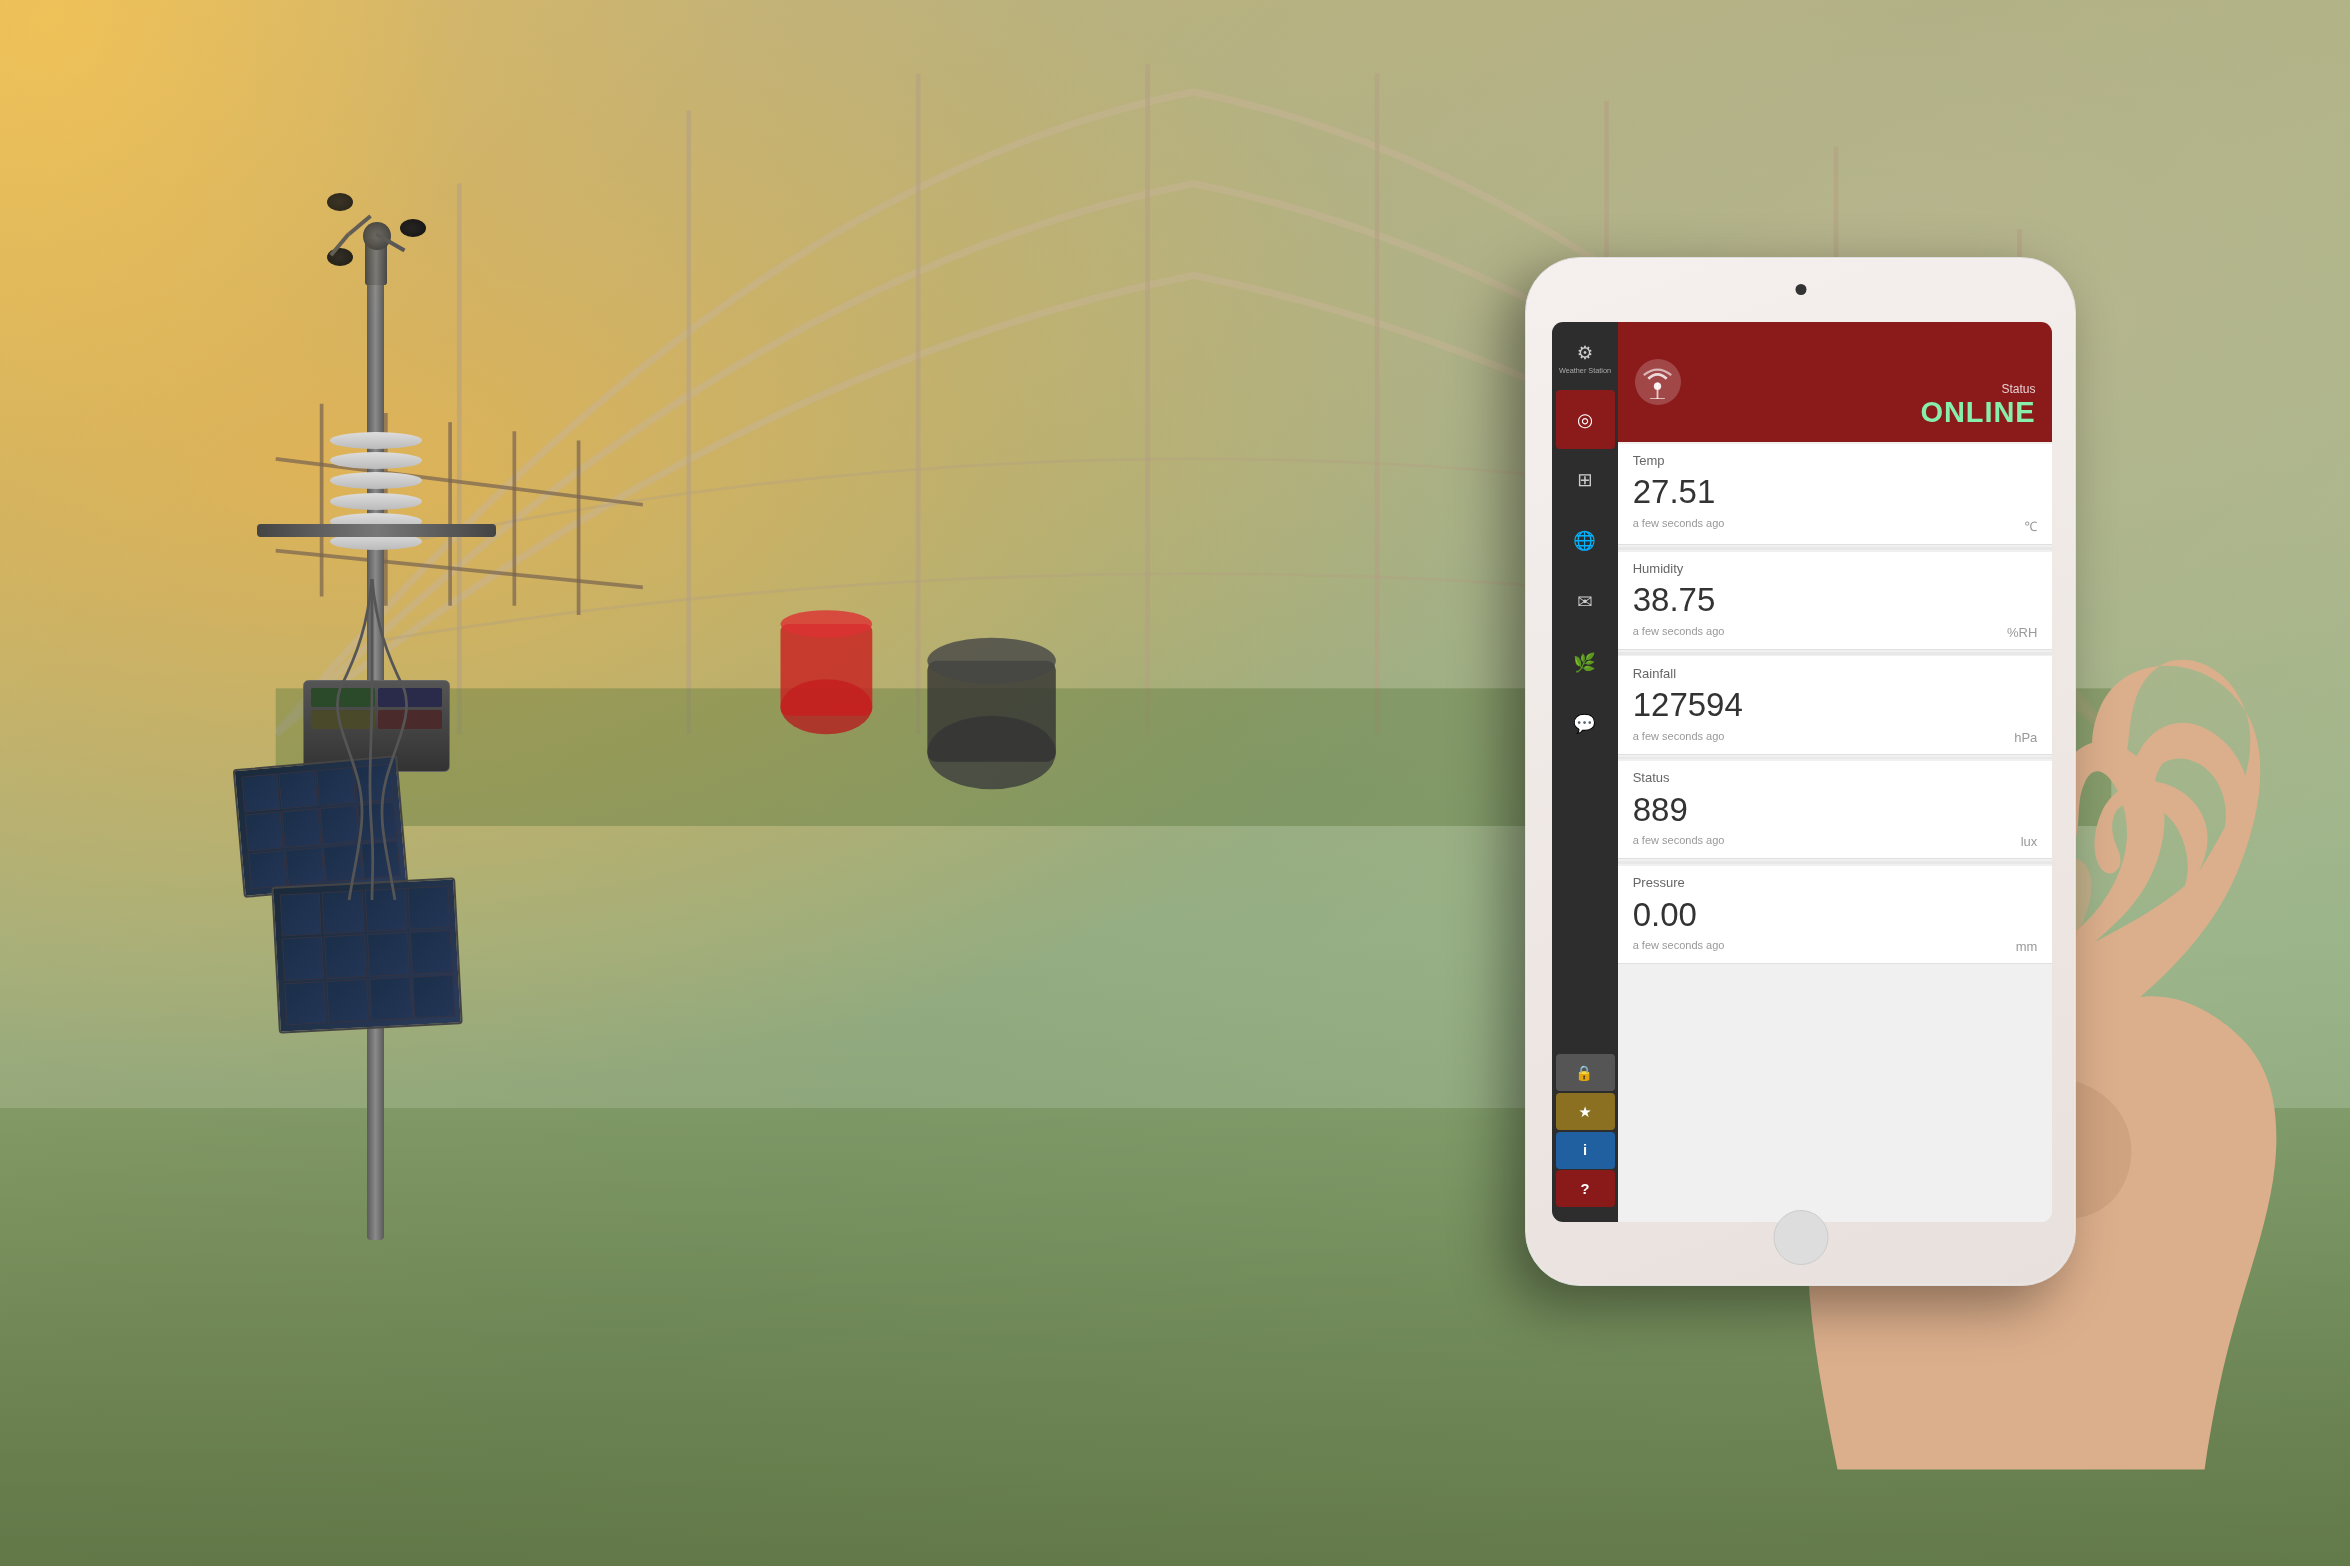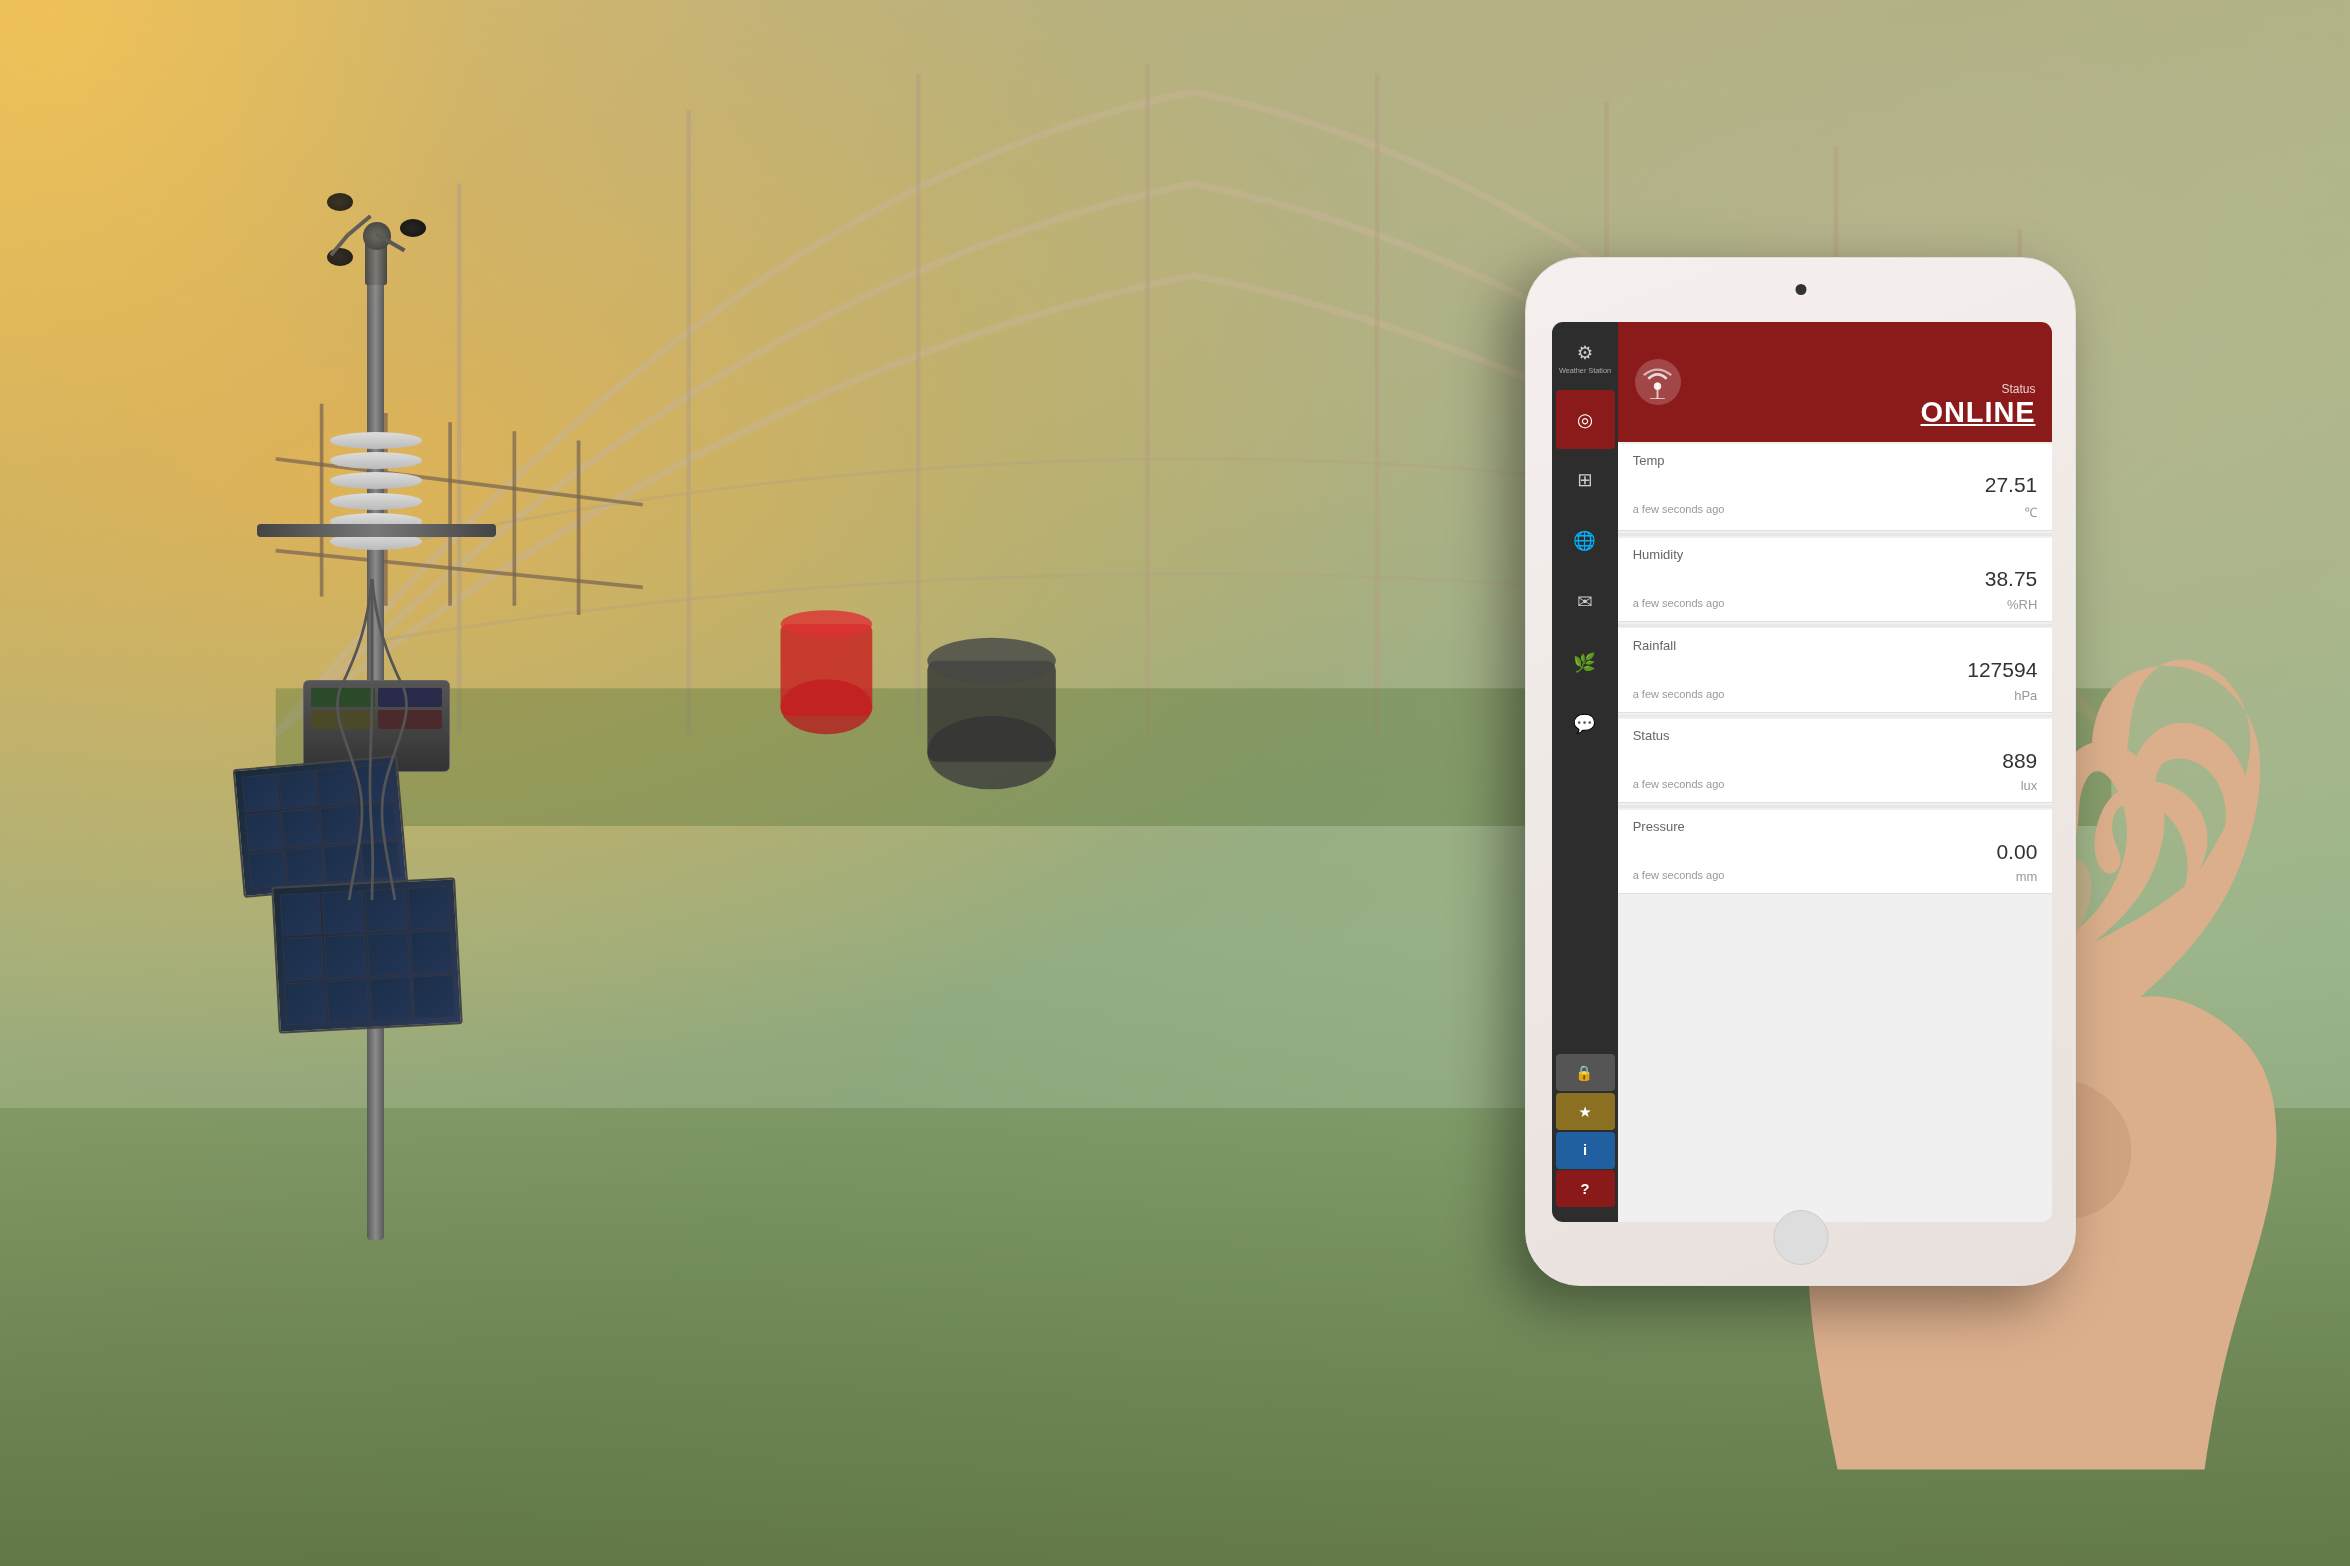--- a/index.html
+++ b/index.html
@@ -359,44 +359,43 @@
     }
 
     .status-label {
       font-size: 12px;
       color: rgba(255,255,255,0.8);
     }
 
     .status-value {
       font-size: 29px;
       font-weight: bold;
-      color: #ffffff;
+      color: #86efac;
       letter-spacing: 0.9px;
-      text-decoration: underline;
     }
 
     
     .sensor-card {
       background: white;
       margin: 1.8px 0;
       padding: 9.2px 14.7px;
       border-bottom: 0.9px solid #e0e0e0;
     }
 
     .sensor-label {
       font-size: 13px;
       color: #666;
       margin-bottom: 3.7px;
     }
 
     .sensor-value {
-      font-size: 21px;
+      font-size: 33px;
       font-weight: 300;
       color: #333;
-      text-align: right;
+      text-align: left;
       margin: 5.5px 0;
     }
 
     .sensor-footer {
       display: flex;
       justify-content: space-between;
       align-items: flex-start;
     }
 
     .sensor-time {

